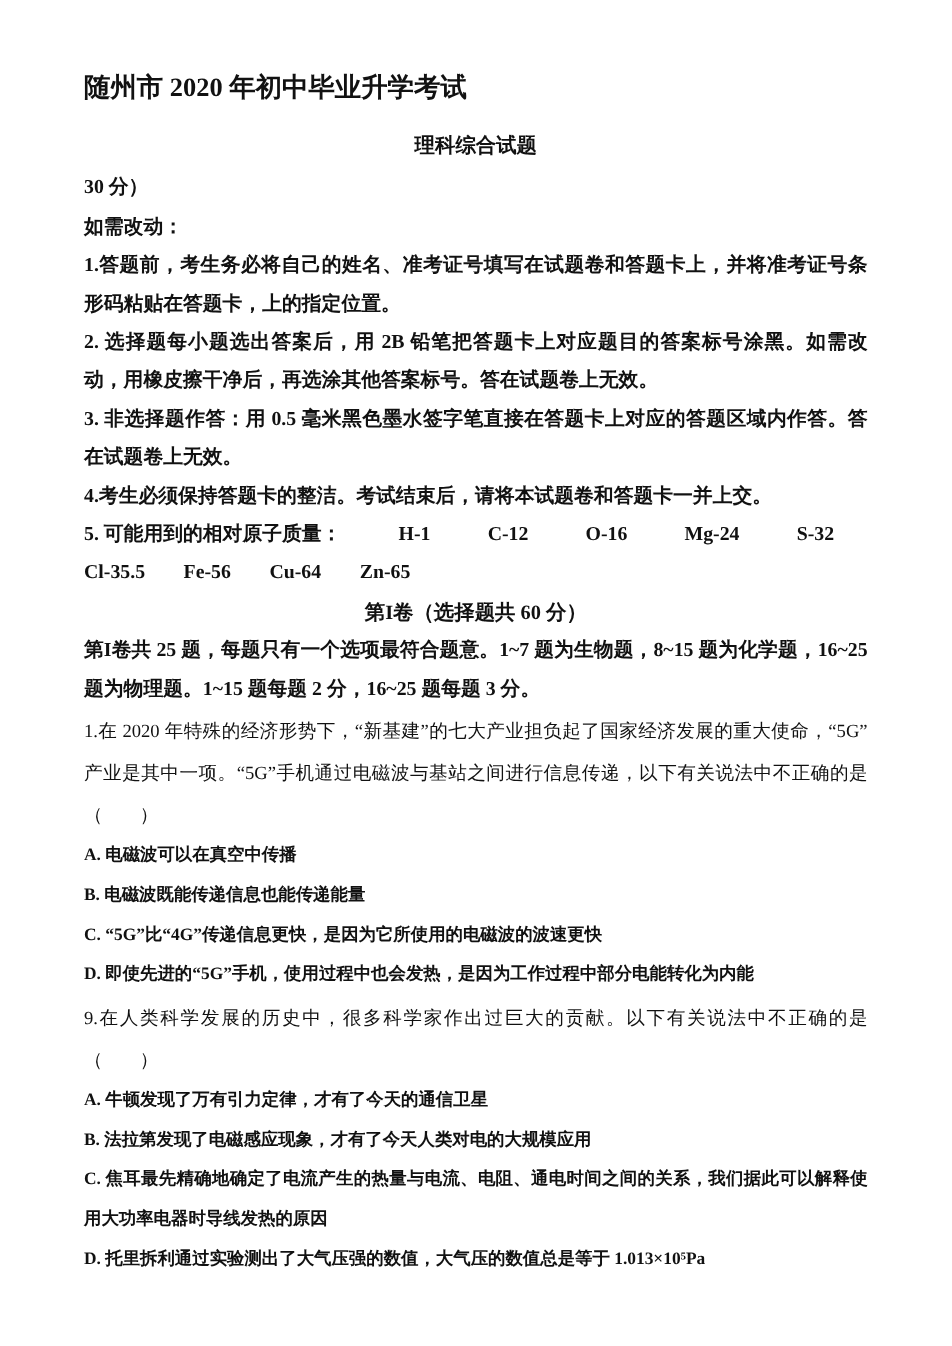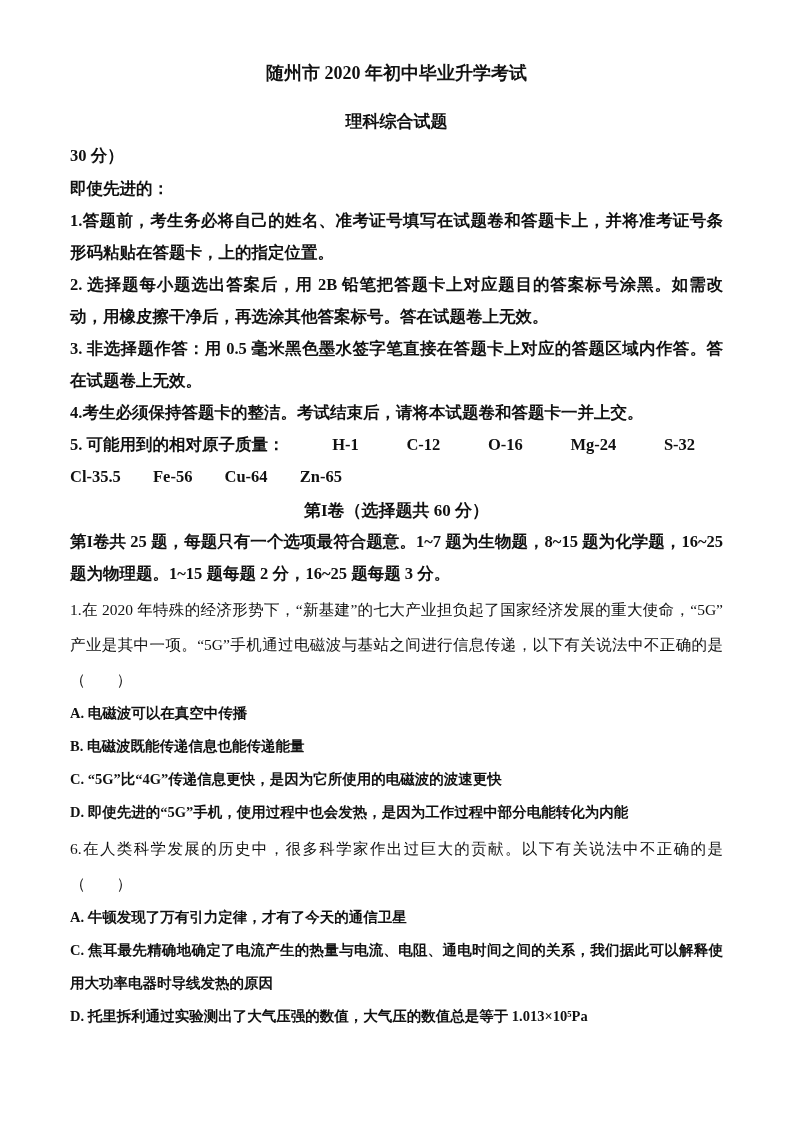--- a/index.html
+++ b/index.html
@@ -15,22 +15,22 @@
     font-family: "Liberation Serif", "DejaVu Serif", serif;
   }
   .page {
     box-sizing: border-box;
     width: 793px;
     height: 1122px;
     padding: 56px 70px 0 70px;
     background: #ffffff;
   }
   .doc-title {
-    text-align: center;
-    font-size: 18px;
+    text-align: left;
+    font-size: 22px;
     font-weight: 700;
     line-height: 34px;
   }
   .doc-subtitle {
     text-align: center;
     font-size: 17px;
     font-weight: 700;
     line-height: 32px;
     margin-top: 16px;
   }
@@ -83,21 +83,21 @@
 </head>
 <body>
 
 <div class="page">
 
   <div class="doc-title">随州市 2020 年初中毕业升学考试</div>
   <div class="doc-subtitle">理科综合试题</div>
 
   <div class="info-line2">30 分）</div>
 
-  <div class="bold-para">即使先进的：</div>
+  <div class="bold-para">如需改动：</div>
   <div class="bold-para">1.答题前，考生务必将自己的姓名、准考证号填写在试题卷和答题卡上，并将准考证号条形码粘贴在答题卡，上的指定位置。</div>
   <div class="bold-para">2. 选择题每小题选出答案后，用 2B 铅笔把答题卡上对应题目的答案标号涂黑。如需改动，用橡皮擦干净后，再选涂其他答案标号。答在试题卷上无效。</div>
   <div class="bold-para">3. 非选择题作答：用 0.5 毫米黑色墨水签字笔直接在答题卡上对应的答题区域内作答。答在试题卷上无效。</div>
   <div class="bold-para">4.考生必须保持答题卡的整洁。考试结束后，请将本试题卷和答题卡一并上交。</div>
 
   <div class="bold-para">
     <span class="mass">5. 可能用到的相对原子质量：</span>
     <span class="mass">H-1</span>
     <span class="mass">C-12</span>
     <span class="mass">O-16</span>
@@ -114,19 +114,20 @@
 
   <div>
     <div class="q-stem">1.在 2020 年特殊的经济形势下，“新基建”的七大产业担负起了国家经济发展的重大使命，“5G”产业是其中一项。“5G”手机通过电磁波与基站之间进行信息传递，以下有关说法中不正确的是（　　）</div>
     <div class="q-opt">A.  电磁波可以在真空中传播</div>
     <div class="q-opt">B.  电磁波既能传递信息也能传递能量</div>
     <div class="q-opt">C.  “5G”比“4G”传递信息更快，是因为它所使用的电磁波的波速更快</div>
     <div class="q-opt">D.  即使先进的“5G”手机，使用过程中也会发热，是因为工作过程中部分电能转化为内能</div>
   </div>
 
   <div>
-    <div class="q-stem">6.在人类科学发展的历史中，很多科学家作出过巨大的贡献。以下有关说法中不正确的是（　　）</div>
+    <div class="q-stem">9.在人类科学发展的历史中，很多科学家作出过巨大的贡献。以下有关说法中不正确的是（　　）</div>
     <div class="q-opt">A.  牛顿发现了万有引力定律，才有了今天的通信卫星</div>
+    <div class="q-opt">B.  法拉第发现了电磁感应现象，才有了今天人类对电的大规模应用</div>
     <div class="q-opt">C.  焦耳最先精确地确定了电流产生的热量与电流、电阻、通电时间之间的关系，我们据此可以解释使用大功率电器时导线发热的原因</div>
     <div class="q-opt">D.  托里拆利通过实验测出了大气压强的数值，大气压的数值总是等于 1.013×10⁵Pa</div>
   </div>
 
 </div>
 
 </body></html>

